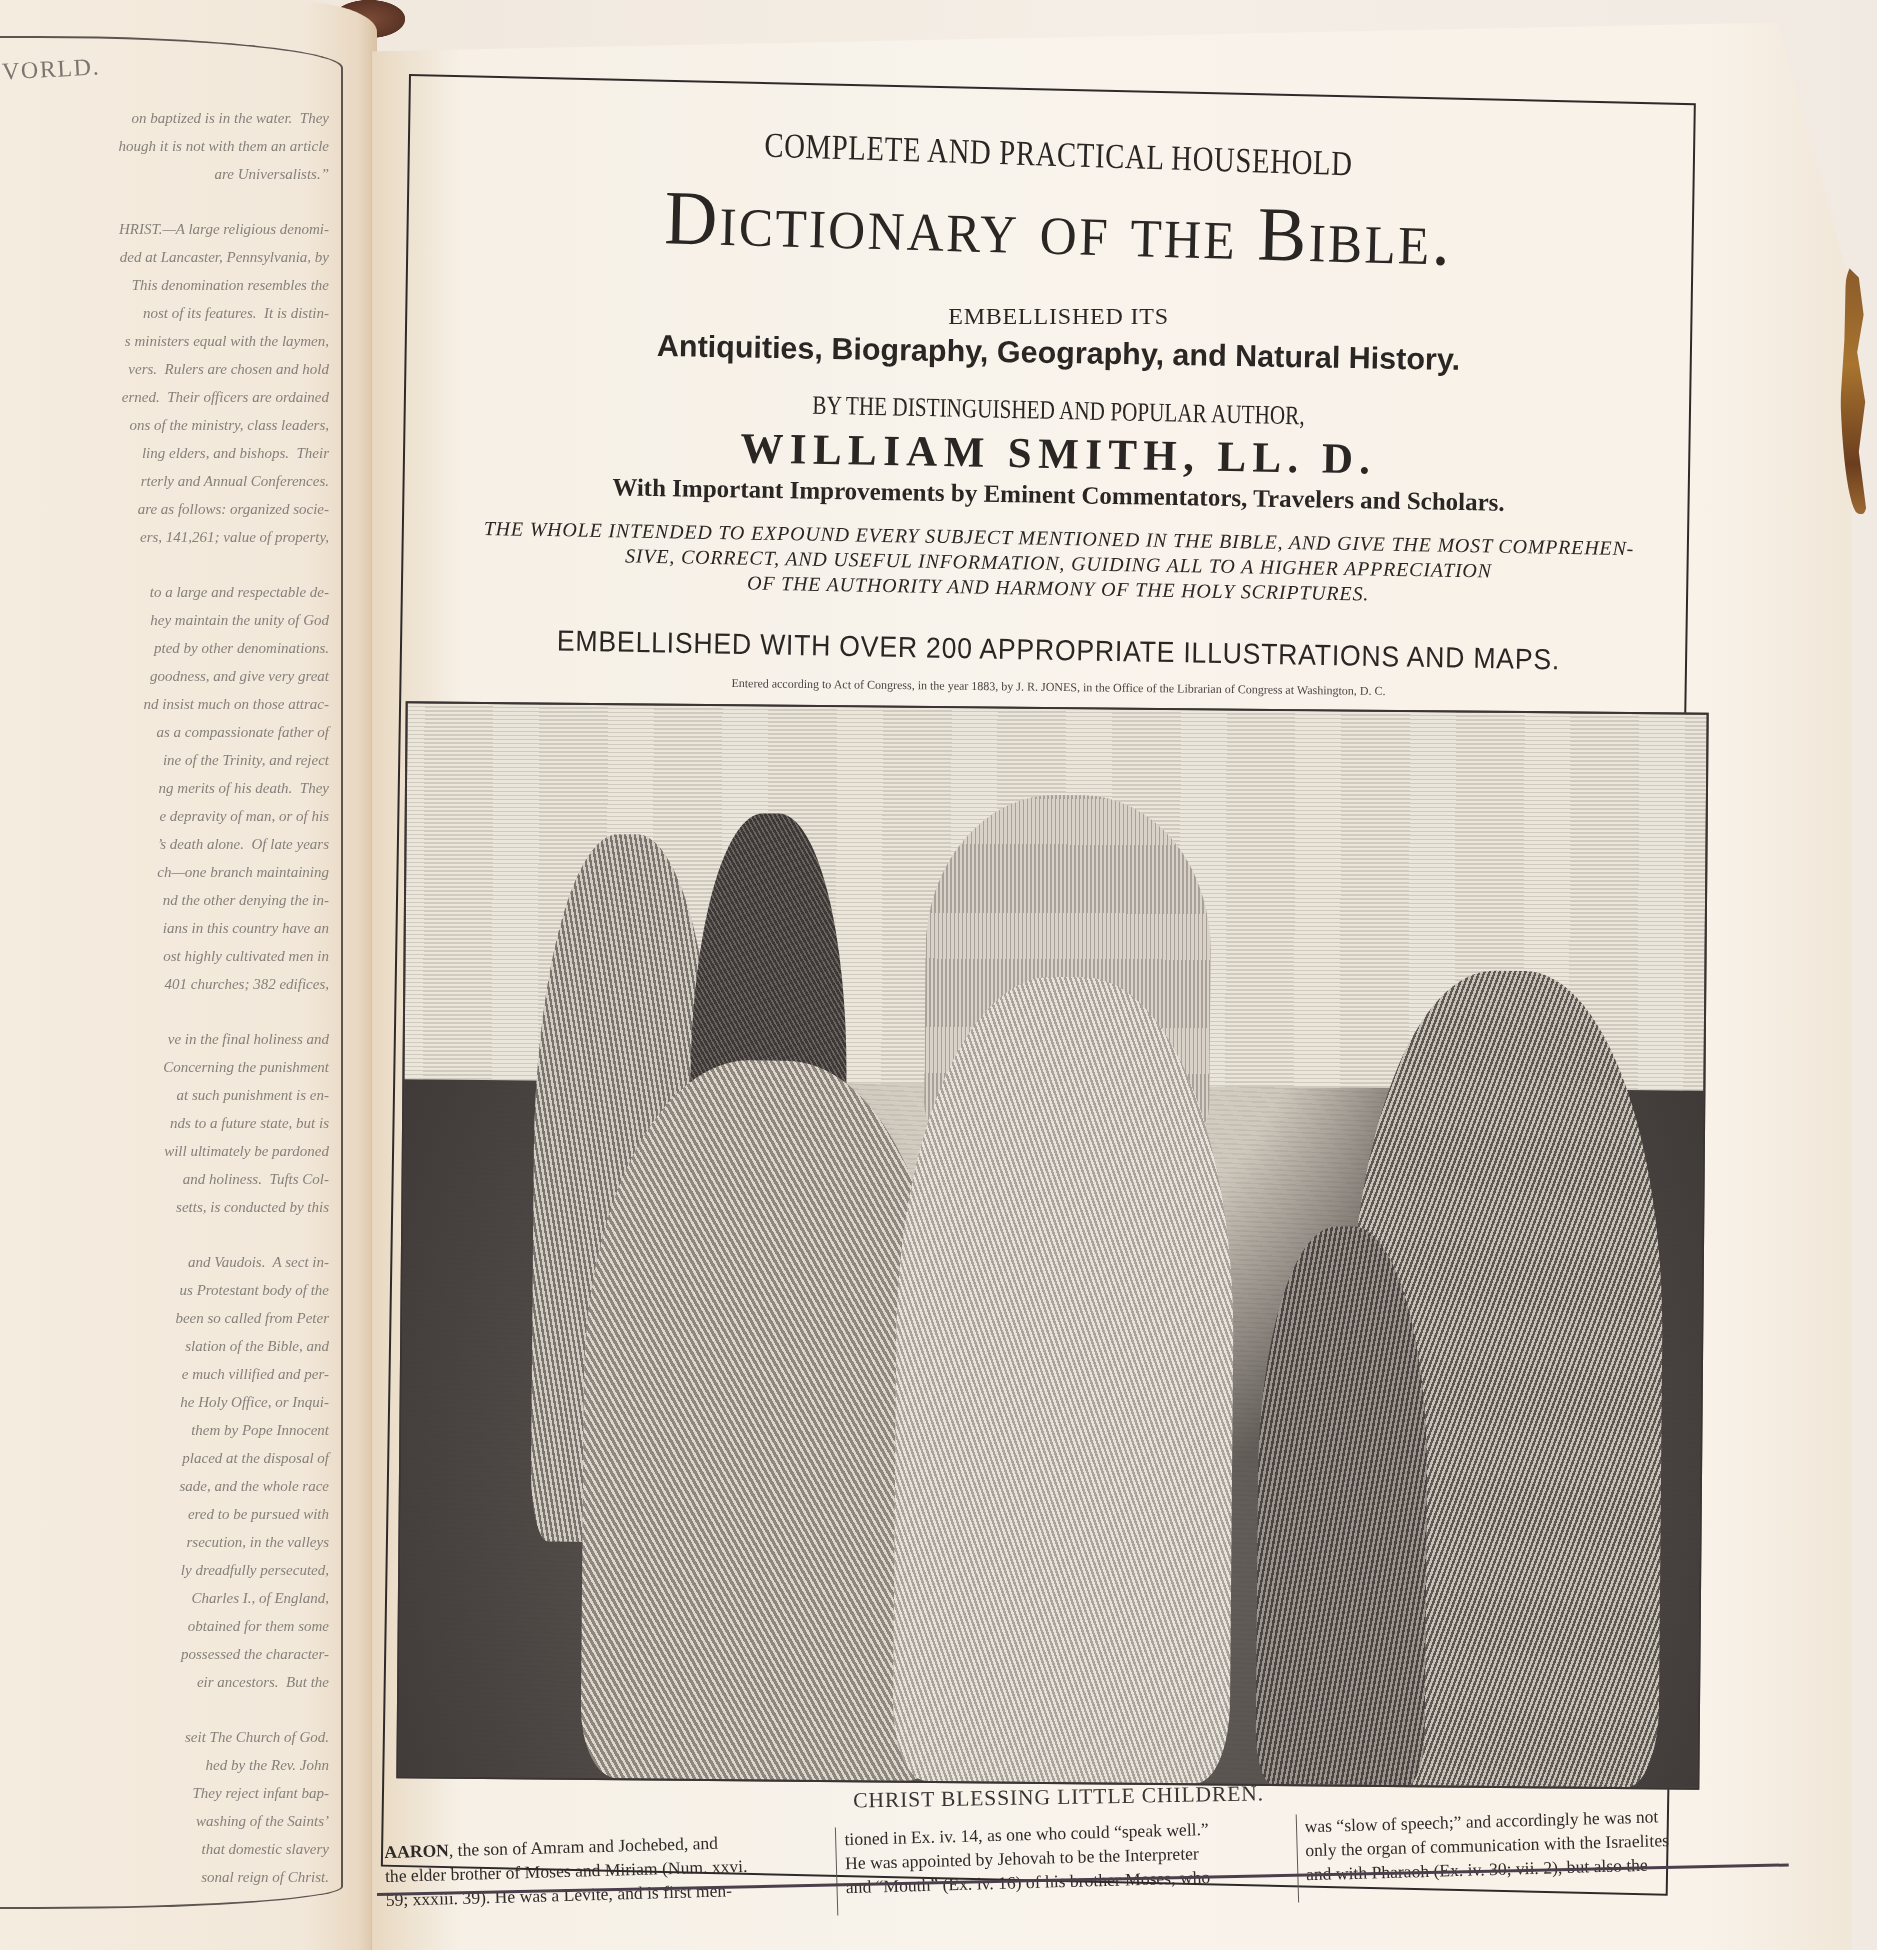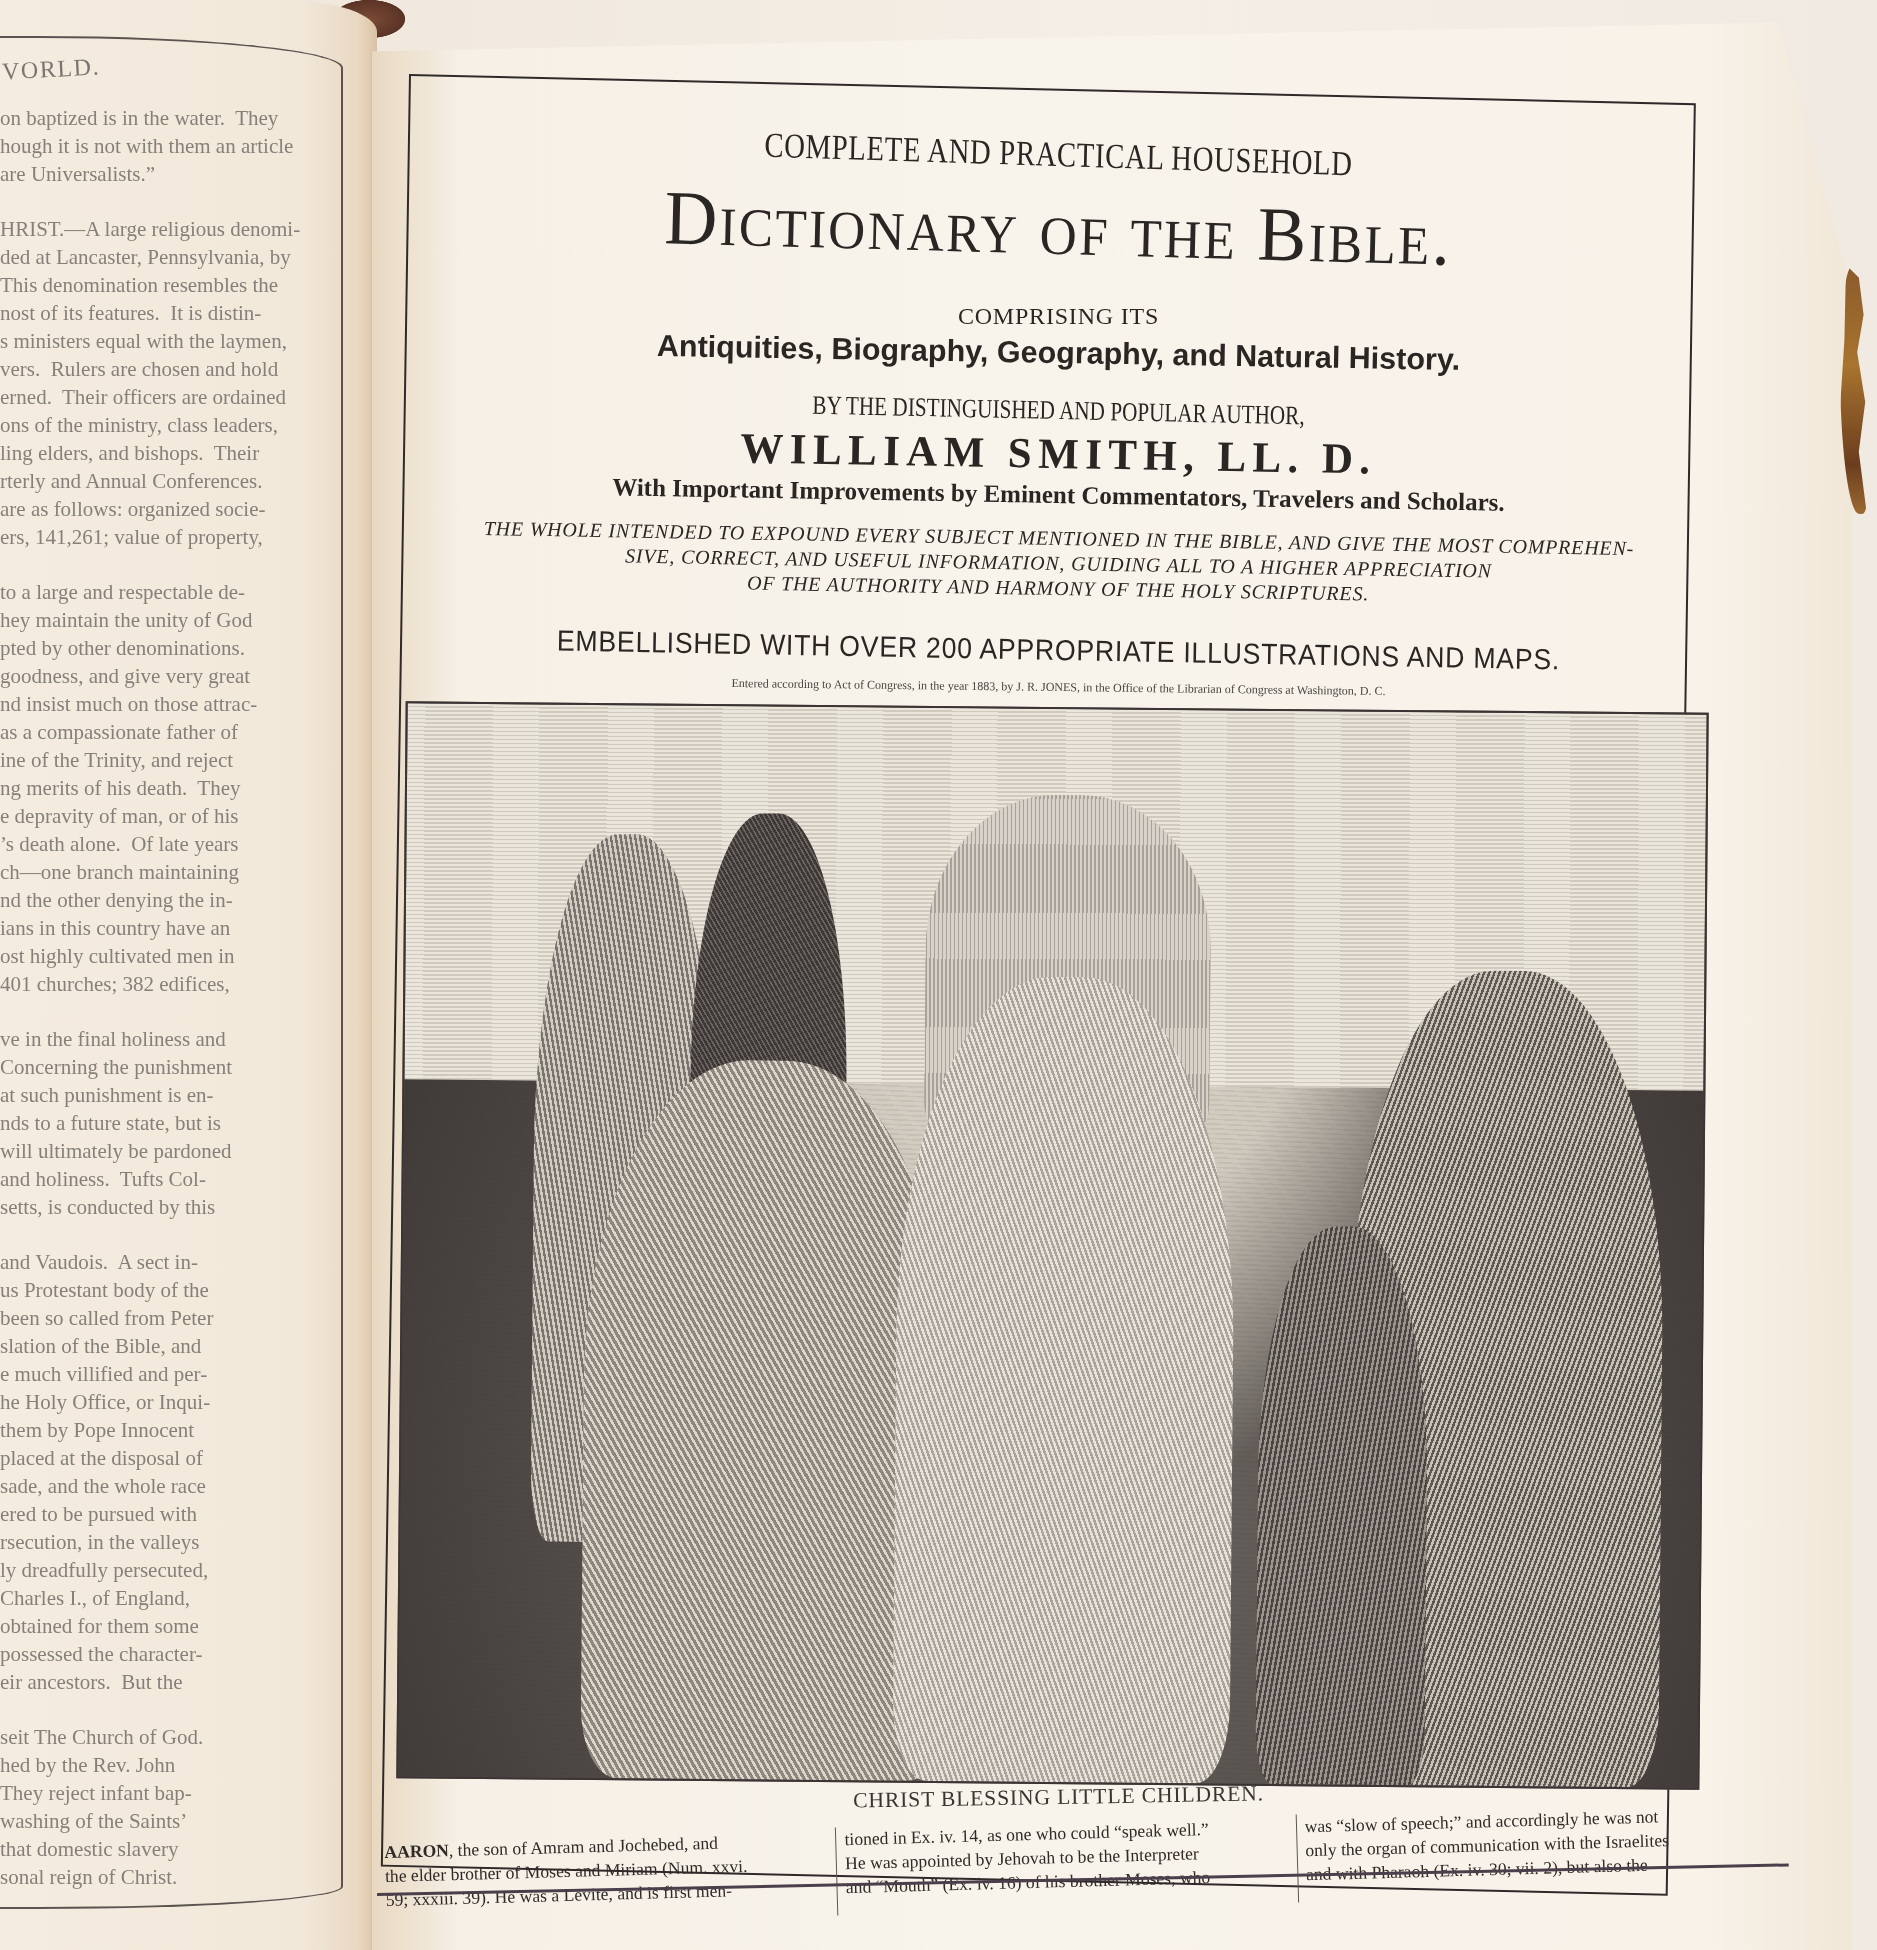--- a/index.html
+++ b/index.html
@@ -30,22 +30,22 @@
     border: 2.4px solid #5b5450; border-left: none;
     border-top-right-radius: 305px 32px;
     border-bottom-right-radius: 305px 22.5px;
   }
   .left-header {
     position: absolute; left: 1.6px; top: 56px;
     font-size: 24px; color: #7b7470; letter-spacing: 1.6px; transform: rotate(-3deg);
   }
   .left-text {
     position: absolute; left: 0; top: 104px; width: 329px;
-    color: #86807a; font-size: 21px; line-height: 28px;
-    white-space: pre; text-align: left;
+    color: #86807a; font-size: 15px; line-height: 28px;
+    white-space: pre; text-align: right; font-style: italic;
   }
   .left-text .ln { display: block; height: 28px; }
   .left-text .gap { height: 27px; }
 
   
   .right-page {
     position: absolute; left: 371px; top: 22.5px; width: 1480px; height: 1928px;
     background: linear-gradient(90deg,#e8d8c1 0%, #f6f0e6 6%, #f8f3eb 40%, #f8f2e9 90%, #f1e7d8 100%);
     border-left: 1.6px solid #d6c2a5;
     clip-path: polygon(0 1.5%, 95% 0, 100% 14%, 100% 100%, 0 100%);
@@ -121,21 +121,21 @@
   <div class="left-header">VORLD.</div>
   <div class="left-text" id="left-text"><span class="ln">on baptized is in the water.  They</span><span class="ln">hough it is not with them an article</span><span class="ln">are Universalists.”</span><span class="ln gap"></span><span class="ln">HRIST.—A large religious denomi-</span><span class="ln">ded at Lancaster, Pennsylvania, by</span><span class="ln">This denomination resembles the</span><span class="ln">nost of its features.  It is distin-</span><span class="ln">s ministers equal with the laymen,</span><span class="ln">vers.  Rulers are chosen and hold</span><span class="ln">erned.  Their officers are ordained</span><span class="ln">ons of the ministry, class leaders,</span><span class="ln">ling elders, and bishops.  Their</span><span class="ln">rterly and Annual Conferences.</span><span class="ln">are as follows: organized socie-</span><span class="ln">ers, 141,261; value of property,</span><span class="ln gap"></span><span class="ln">to a large and respectable de-</span><span class="ln">hey maintain the unity of God</span><span class="ln">pted by other denominations.</span><span class="ln">goodness, and give very great</span><span class="ln">nd insist much on those attrac-</span><span class="ln">as a compassionate father of</span><span class="ln">ine of the Trinity, and reject</span><span class="ln">ng merits of his death.  They</span><span class="ln">e depravity of man, or of his</span><span class="ln">’s death alone.  Of late years</span><span class="ln">ch—one branch maintaining</span><span class="ln">nd the other denying the in-</span><span class="ln">ians in this country have an</span><span class="ln">ost highly cultivated men in</span><span class="ln">401 churches; 382 edifices,</span><span class="ln gap"></span><span class="ln">ve in the final holiness and</span><span class="ln">Concerning the punishment</span><span class="ln">at such punishment is en-</span><span class="ln">nds to a future state, but is</span><span class="ln">will ultimately be pardoned</span><span class="ln">and holiness.  Tufts Col-</span><span class="ln">setts, is conducted by this</span><span class="ln gap"></span><span class="ln">and Vaudois.  A sect in-</span><span class="ln">us Protestant body of the</span><span class="ln">been so called from Peter</span><span class="ln">slation of the Bible, and</span><span class="ln">e much villified and per-</span><span class="ln">he Holy Office, or Inqui-</span><span class="ln">them by Pope Innocent</span><span class="ln">placed at the disposal of</span><span class="ln">sade, and the whole race</span><span class="ln">ered to be pursued with</span><span class="ln">rsecution, in the valleys</span><span class="ln">ly dreadfully persecuted,</span><span class="ln">Charles I., of England,</span><span class="ln">obtained for them some</span><span class="ln">possessed the character-</span><span class="ln">eir ancestors.  But the</span><span class="ln gap"></span><span class="ln">seit The Church of God.</span><span class="ln">hed by the Rev. John</span><span class="ln">They reject infant bap-</span><span class="ln">washing of the Saints’</span><span class="ln">that domestic slavery</span><span class="ln">sonal reign of Christ.</span></div>
 </div>
 
 <div class="right-page"></div>
 <div class="spine-tear"></div>
 <div class="right-frame"></div>
 
 <div class="center t-complete">COMPLETE AND PRACTICAL HOUSEHOLD</div>
 <div class="center t-dict">Dictionary of the Bible.</div>
-<div class="center t-comprising">COMPRISING ITS</div>
+<div class="center t-comprising">EMBELLISHED ITS</div>
 <div class="center t-antiq">Antiquities, Biography, Geography, and Natural History.</div>
 <div class="center t-by">BY THE DISTINGUISHED AND POPULAR AUTHOR,</div>
 <div class="center t-author">WILLIAM SMITH, LL. D.</div>
 <div class="center t-improve">With Important Improvements by Eminent Commentators, Travelers and Scholars.</div>
 <div class="center t-whole">
   <span>THE WHOLE INTENDED TO EXPOUND EVERY SUBJECT MENTIONED IN THE BIBLE, AND GIVE THE MOST COMPREHEN-</span>
   <span>SIVE, CORRECT, AND USEFUL INFORMATION, GUIDING ALL TO A HIGHER APPRECIATION</span>
   <span>OF THE AUTHORITY AND HARMONY OF THE HOLY SCRIPTURES.</span>
 </div>
 <div class="center t-embell">EMBELLISHED WITH OVER 200 APPROPRIATE ILLUSTRATIONS AND MAPS.</div>

